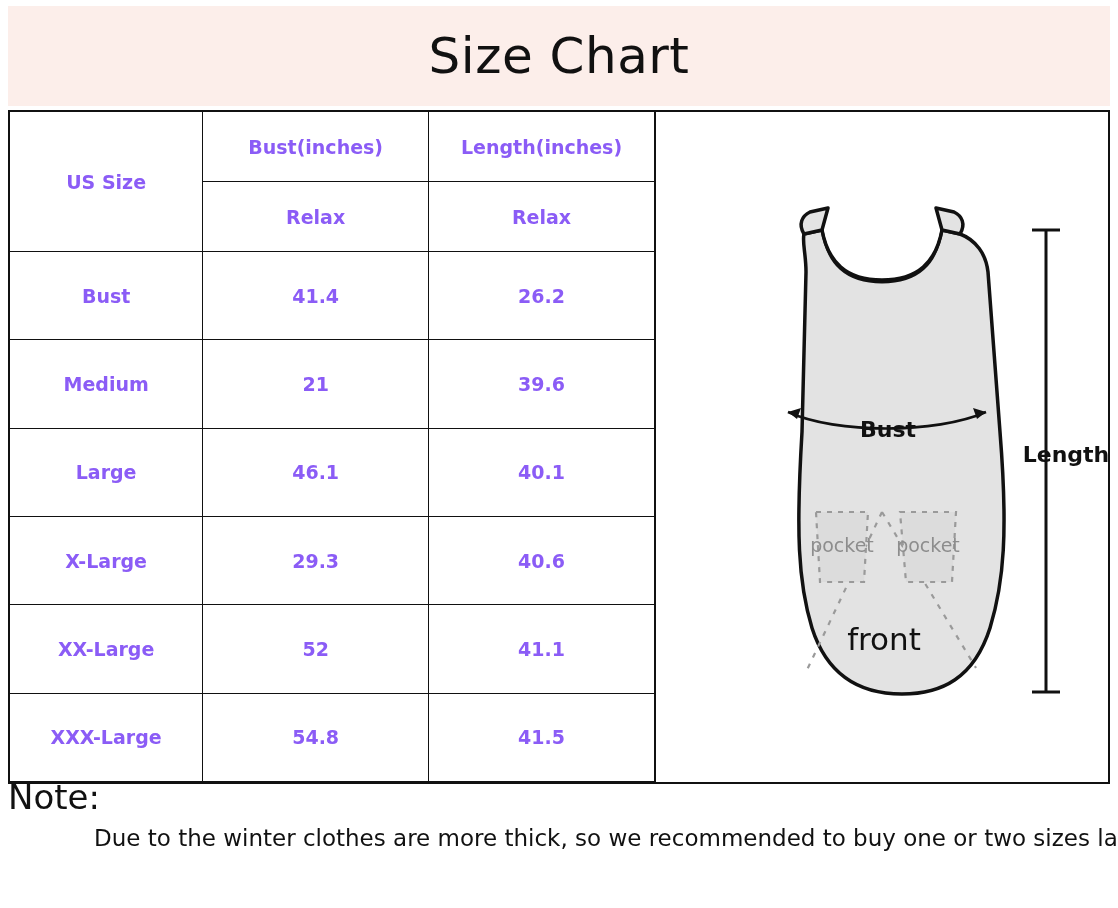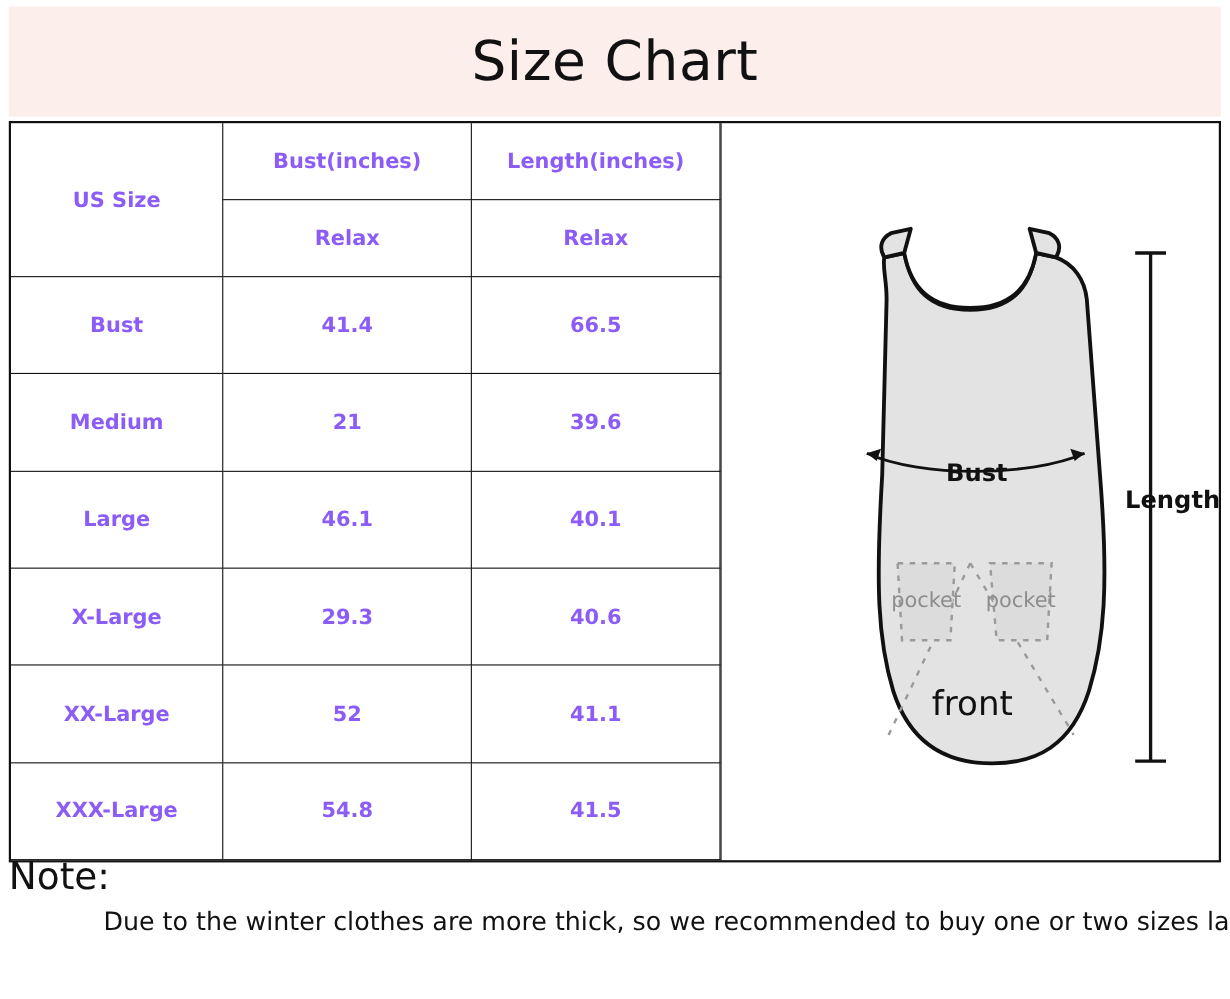--- a/index.html
+++ b/index.html
@@ -156,21 +156,21 @@
           <td class="hdr-group">Length(inches)</td>
         </tr>
         <tr>
           <td class="hdr-sub">Relax</td>
           <td class="hdr-sub">Relax</td>
         </tr>
 
         <tr class="data-row">
           <td>Bust</td>
           <td>41.4</td>
-          <td>66.5</td>
+          <td>26.2</td>
         </tr>
         <tr class="data-row">
           <td>Medium</td>
           <td>21</td>
           <td>39.6</td>
         </tr>
         <tr class="data-row">
           <td>Large</td>
           <td>46.1</td>
           <td>40.1</td>

